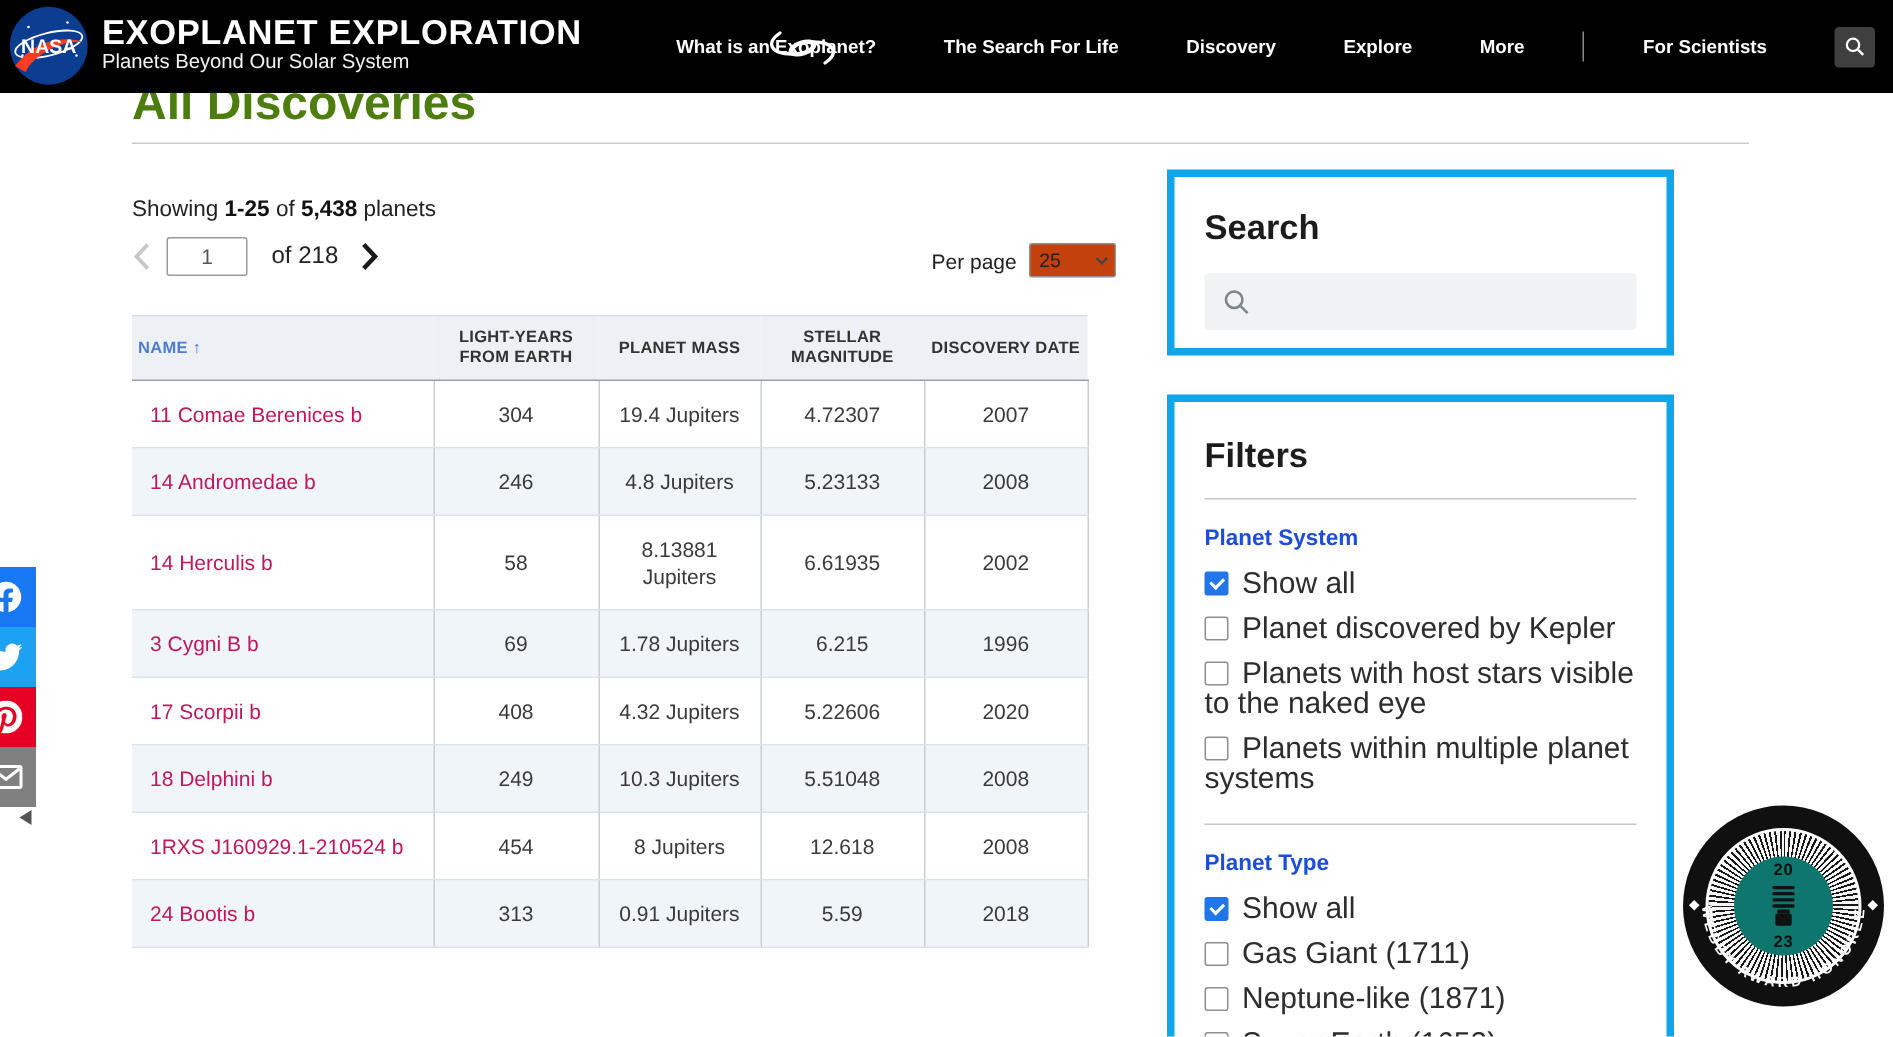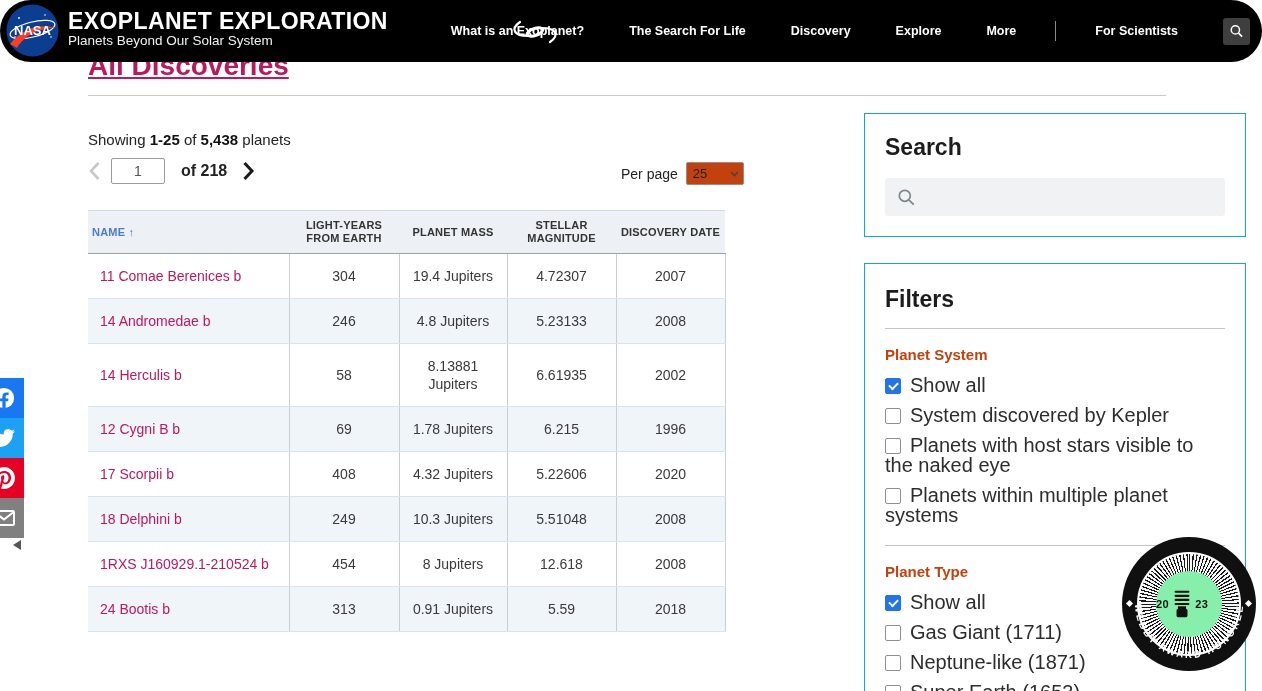--- a/index.html
+++ b/index.html
@@ -1,43 +1,43 @@
 <!DOCTYPE html>
 <html><head>
 <meta charset="utf-8">
 <style>
   html,body{margin:0;padding:0;}
   body{
     position:relative;width:1262px;height:691px;overflow:hidden;background:#fff;
     font-family:"Liberation Sans",sans-serif;
   }
   
-  .site-header{position:absolute;top:0;left:0;width:1262px;height:62px;background:#000;z-index:10;border-radius:31px;}
+  .site-header{position:absolute;top:0;left:0;width:1262px;height:62px;background:#000;z-index:10;}
   .brand{position:absolute;left:5px;top:3px;display:flex;align-items:center;cursor:pointer;}
   .nasa-logo{width:55px;height:55px;display:block;}
   .brand-text{margin-left:8px;color:#fff;}
   .brand-title{font-size:23px;font-weight:bold;letter-spacing:.4px;line-height:21px;}
   .brand-subtitle{font-size:13.5px;line-height:18px;color:#f2f2f2;}
   .galaxy{position:absolute;left:505px;top:9px;}
   .main-nav{position:absolute;right:12px;top:0;height:62px;display:flex;align-items:center;gap:45px;}
   .nav-item{color:#fff;font-size:12.5px;font-weight:bold;text-decoration:none;white-space:nowrap;}
   .nav-divider{width:1px;height:20px;background:#8a8a8a;margin:0 -6px;}
   .hdr-search-btn{width:27px;height:27px;background:#3f3f3f;border-radius:3px;border:none;
     display:flex;align-items:center;justify-content:center;cursor:pointer;}
   
-  .page-title{position:absolute;left:88px;top:50px;margin:0;font-size:28px;font-weight:bold;color:#be185d;z-index:1;text-decoration:underline;}
+  .page-title{position:absolute;left:88px;top:50px;margin:0;font-size:32px;font-weight:bold;color:#4d7c0f;z-index:1;}
   .title-rule{position:absolute;left:88px;top:95px;width:1078px;height:1px;background:#c9c9c9;}
   
   .showing{position:absolute;left:88px;top:131px;font-size:15px;color:#222;}
   .showing b{color:#111;}
   .pager{position:absolute;left:88px;top:157px;display:flex;align-items:center;height:28px;}
   .pager .chev{display:block;}
   .page-input{width:48px;height:22px;margin-left:10px;border:1px solid #9b9b9b;border-radius:2px;
     text-align:center;font-size:14px;color:#555;font-family:"Liberation Sans",sans-serif;}
-  .of-total{margin-left:16px;font-size:16px;font-weight:bold;color:#222;}
+  .of-total{margin-left:16px;font-size:16px;font-weight:normal;color:#222;}
   .next-btn{margin-left:14px;background:none;border:none;padding:0;cursor:pointer;display:flex;}
   .prev-btn{background:none;border:none;padding:0;cursor:default;display:flex;}
   .perpage{position:absolute;left:621px;top:162px;display:flex;align-items:center;}
   .perpage-label{font-size:14px;color:#222;margin-right:8px;}
   .pp-select{width:46px;height:21px;border:1px solid #8f8f8f;border-radius:2px;display:flex;
     align-items:center;justify-content:space-between;padding:0 4px 0 6px;font-size:13px;color:#222;
     background:#c2410c;cursor:pointer;}
   
   .planet-table{position:absolute;left:88px;top:210px;width:637px;border-collapse:collapse;table-layout:fixed;}
   .planet-table thead th{
@@ -46,52 +46,52 @@
     text-align:center;vertical-align:middle;padding:3px 4px;line-height:13px;cursor:pointer;}
   .planet-table thead th.h-name{text-align:left;color:#4a7dd1;}
   .planet-table td{
     height:45px;padding:13px 12px;font-size:14px;color:#3a3a3a;text-align:center;vertical-align:middle;
     border-right:1px solid #c9ced4;border-bottom:1px solid #d7e5f1;line-height:18px;box-sizing:border-box;}
   .planet-table td.c-name{text-align:left;}
   .planet-table tbody tr:nth-child(even){background:#f0f5fa;}
   .planet-table a{color:#be185d;text-decoration:none;}
   .sort-arrow{font-weight:normal;font-size:11px;color:#4a7dd1;}
   
-  .card{position:absolute;left:864px;width:382px;background:#fff;border:1px solid #0ea5e9;box-sizing:border-box;z-index:1;}
+  .card{position:absolute;left:778px;width:338px;background:#fff;border:5px solid #0ea5e9;box-sizing:border-box;z-index:1;}
   .search-card{top:113px;height:124px;padding:20px 20px;}
   .card h2{margin:0;font-size:23px;font-weight:bold;color:#1c1c1c;}
   .search-box{margin-top:17px;height:38px;background:#f0f2f4;border-radius:3px;display:flex;
     align-items:center;padding:0 12px;cursor:text;}
   .search-input{flex:1;border:none;background:transparent;outline:none;font-size:14px;color:#333;
     font-family:"Liberation Sans",sans-serif;}
   .search-input::placeholder{color:#8b949c;opacity:1;}
   .filters-card{top:263px;height:470px;padding:22px 20px;}
   .f-rule{border:none;border-top:1px solid #c6c6c6;margin:15px 0 17px 0;}
-  .group-title{font-size:15px;font-weight:bold;color:#c2410c;margin:0 0 12px 0;}
+  .group-title{font-size:15px;font-weight:bold;color:#1d4ed8;margin:0 0 12px 0;}
   .opt{font-size:20px;color:#2d2d2d;line-height:20px;margin-bottom:10px;cursor:pointer;}
   .cb{display:inline-block;width:14px;height:14px;border:1px solid #8f8f8f;border-radius:2px;
     background:#fff;vertical-align:-2px;margin-right:9px;position:relative;}
   .cb.checked{background:#2175e8;border-color:#2175e8;}
   .cb.checked::after{content:"";position:absolute;left:3px;top:3px;width:7px;height:4px;
     border-left:2px solid #fff;border-bottom:2px solid #fff;transform:rotate(-45deg);}
   .group-gap{margin-top:20px;}
   
   .social{position:absolute;left:-16px;top:378px;z-index:20;}
   .social a{display:flex;width:40px;height:40px;align-items:center;justify-content:center;}
   .s-fb{background:#1877f2;} .s-tw{background:#1da1f2;} .s-pin{background:#e60023;} .s-mail{background:#808080;}
   .collapse-arrow{position:absolute;left:13px;top:540px;width:0;height:0;cursor:pointer;
     border-top:5px solid transparent;border-bottom:5px solid transparent;border-right:8px solid #555;z-index:20;}
   
   .webby{position:absolute;left:1122px;top:537px;width:134px;height:134px;border-radius:50%;
     background:#101010;z-index:5;cursor:pointer;}
   .webby .burst{position:absolute;left:15px;top:15px;right:15px;bottom:15px;border-radius:50%;
     border:2px solid #fff;box-sizing:border-box;
     background:repeating-conic-gradient(#181818 0deg 1.6deg,#f7f7f7 1.6deg 4.2deg);}
   .webby .center{position:absolute;left:34px;top:34px;right:34px;bottom:34px;border-radius:50%;
-    background:#86efac;display:flex;align-items:center;gap:3px;}
+    background:#0f766e;display:flex;align-items:center;justify-content:center;gap:3px;flex-direction:column;}
   .webby .yr{font-size:11px;font-weight:bold;color:#111;letter-spacing:.5px;}
   .webby .arc-svg{position:absolute;left:0;top:0;}
   .webby .diamond{position:absolute;width:5px;height:5px;background:#fff;transform:rotate(45deg);top:64px;}
   .webby .d-left{left:5px;} .webby .d-right{right:5px;}
 </style>
 </head>
 <body>
 
 <h1 class="page-title">All Discoveries</h1>
 <div class="title-rule"></div>
@@ -217,21 +217,21 @@
 
       <tr>
         <td class="c-name"><a href="#">14 Herculis b</a></td>
         <td>58</td>
         <td>8.13881 Jupiters</td>
         <td>6.61935</td>
         <td>2002</td>
       </tr>
 
       <tr>
-        <td class="c-name"><a href="#">12 Cygni B b</a></td>
+        <td class="c-name"><a href="#">3 Cygni B b</a></td>
         <td>69</td>
         <td>1.78 Jupiters</td>
         <td>6.215</td>
         <td>1996</td>
       </tr>
 
       <tr>
         <td class="c-name"><a href="#">17 Scorpii b</a></td>
         <td>408</td>
         <td>4.32 Jupiters</td>
@@ -276,21 +276,21 @@
   </div>
 </div>
 
 <div class="card filters-card">
   <h2>Filters</h2>
   <hr class="f-rule">
   <div class="group-title">Planet System</div>
 
     <div class="opt"><span class="cb checked"></span><span class="opt-label">Show all</span></div>
 
-    <div class="opt"><span class="cb"></span><span class="opt-label">System discovered by Kepler</span></div>
+    <div class="opt"><span class="cb"></span><span class="opt-label">Planet discovered by Kepler</span></div>
 
     <div class="opt"><span class="cb"></span><span class="opt-label">Planets with host stars visible to the naked eye</span></div>
 
     <div class="opt"><span class="cb"></span><span class="opt-label">Planets within multiple planet systems</span></div>
 
   <hr class="f-rule group-gap">
   <div class="group-title">Planet Type</div>
 
     <div class="opt"><span class="cb checked"></span><span class="opt-label">Show all</span></div>
 

